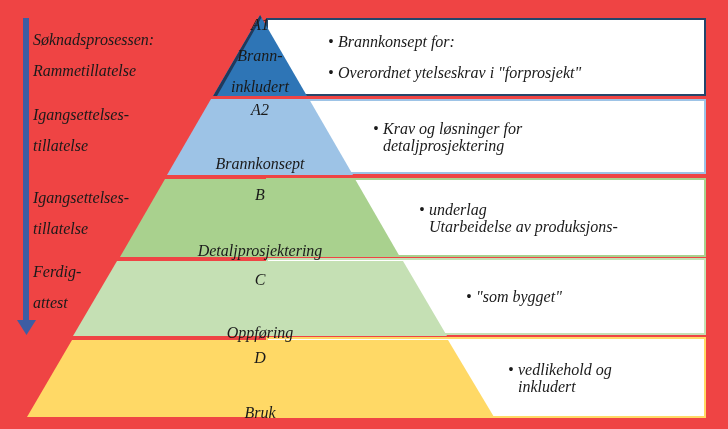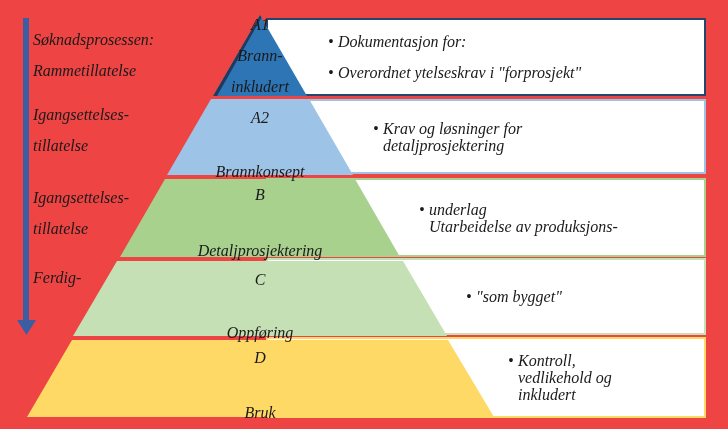--- a/index.html
+++ b/index.html
@@ -6,21 +6,21 @@
   #stage{
     position:relative;width:728px;height:429px;background:#ef4444;overflow:hidden;
     font-family:"Liberation Serif","DejaVu Serif",serif;color:#1a1a1a;font-style:italic;
   }
   
   .arrow-shaft{position:absolute;left:23px;top:18px;width:6px;height:303px;}
   .arrow-head{position:absolute;left:17px;top:320px;width:19px;height:15px;
     clip-path:polygon(0 0,100% 0,50% 100%);}
   
   .stage-label{position:absolute;left:33px;font-size:16px;line-height:31px;white-space:nowrap;}
-  #ll1{top:24px;} #ll2{top:99px;} #ll3{top:182px;} #ll4{top:262px;}
+  #ll1{top:24px;} #ll2{top:99px;} #ll3{top:182px;} #ll4{top:256px;}
   .stage-label .ln{display:block;}
   
   .abox{position:absolute;left:266px;width:440px;background:#ffffff;
     border:2px solid #000;box-sizing:border-box;z-index:1;
     display:flex;flex-direction:column;justify-content:center;}
   #box1{top:18px;height:78px;padding-left:70px;}
   #box2{top:99px;height:75px;padding-left:115px;}
   #box3{top:178px;height:79px;padding-left:161px;}
   #box4{top:258px;height:77px;padding-left:208px;}
   #box5{top:337px;height:81px;padding-left:250px;}
@@ -36,21 +36,21 @@
   #lvlA2{left:167px;top:99px;width:186px;height:76px;clip-path:polygon(44px 0,142px 0,186px 76px,0 76px);}
   #lvlB{left:120px;top:179px;width:280px;height:78px;clip-path:polygon(45px 0,235px 0,280px 78px,0 78px);}
   #lvlC{left:73px;top:261px;width:374px;height:75px;clip-path:polygon(44px 0,330px 0,374px 75px,0 75px);}
   #lvlD{left:27px;top:340px;width:467px;height:77px;clip-path:polygon(45px 0,421px 0,467px 77px,0 77px);}
   
   .lvltext{position:absolute;left:110px;width:300px;z-index:3;
     display:flex;flex-direction:column;justify-content:space-between;align-items:center;
     text-align:center;font-size:16px;line-height:22px;}
   .lvltext .ln{display:block;white-space:nowrap;}
   #txtA1{top:15px;height:81px;line-height:19px;}
-  #txtA2{top:99px;height:76px;padding-top:8px;}
+  #txtA2{top:99px;height:76px;}
   #txtB{top:179px;height:78px;padding-top:5px;}
   #txtC{top:261px;height:75px;padding-top:8px;}
   #txtD{top:340px;height:77px;padding-top:7px;}
 </style>
 </head>
 <body>
 
 <div id="stage">
 
   <div class="arrow-shaft" style="background: rgb(61, 93, 163);"></div>
@@ -63,26 +63,27 @@
   <div class="stage-label" id="ll2">
     <span class="ln">Igangsettelses-</span>
     <span class="ln">tillatelse</span>
   </div>
   <div class="stage-label" id="ll3">
     <span class="ln">Igangsettelses-</span>
     <span class="ln">tillatelse</span>
   </div>
   <div class="stage-label" id="ll4">
     <span class="ln">Ferdig-</span>
+    <span class="ln">attest</span>
   </div>
 
   <div class="abox" id="box1" style="border-color: rgb(36, 70, 107);">
     <div class="para">
       <span class="bullet">•</span>
-      <span class="ln">Dokumentasjon for:</span>
+      <span class="ln">Brannkonsept for:</span>
     </div>
     <div class="para">
       <span class="bullet">•</span>
       <span class="ln">Overordnet ytelseskrav i "forprosjekt"</span>
     </div>
   </div>
   <div class="abox" id="box2" style="border-color: rgb(157, 195, 230);">
     <div class="para">
       <span class="bullet">•</span>
       <span class="ln">Krav og løsninger for</span>
@@ -98,21 +99,20 @@
   </div>
   <div class="abox" id="box4" style="border-color: rgb(197, 224, 180);">
     <div class="para">
       <span class="bullet">•</span>
       <span class="ln">"som bygget"</span>
     </div>
   </div>
   <div class="abox" id="box5" style="border-color: rgb(255, 217, 102);">
     <div class="para">
       <span class="bullet">•</span>
-      <span class="ln">Kontroll,</span>
       <span class="ln">vedlikehold og</span>
       <span class="ln">inkludert</span>
     </div>
   </div>
 
   <div class="lvl" id="lvlA1" style="background: rgb(46, 117, 182);">
     <div class="edge" style="background: rgb(32, 58, 92);"></div>
   </div>
   <div class="lvl" id="lvlA2" style="background: rgb(157, 195, 230);"></div>
   <div class="lvl" id="lvlB" style="background: rgb(169, 209, 142);"></div>

